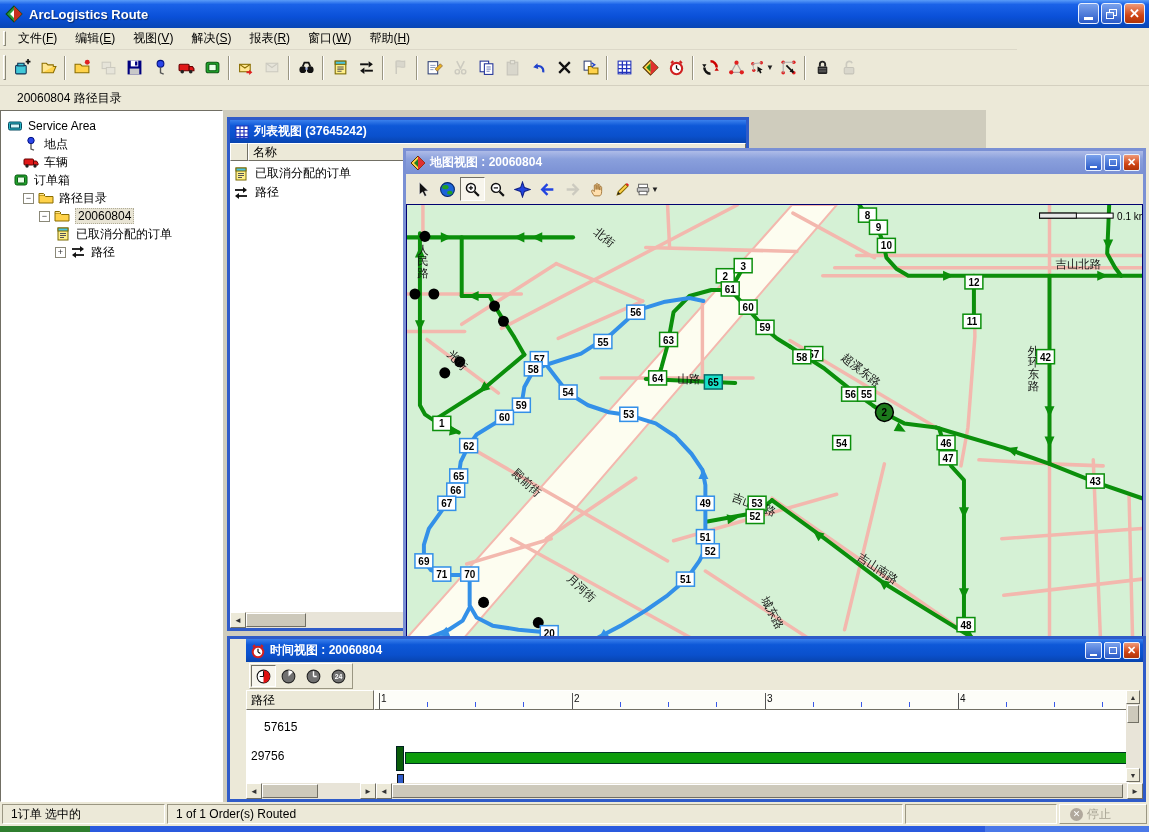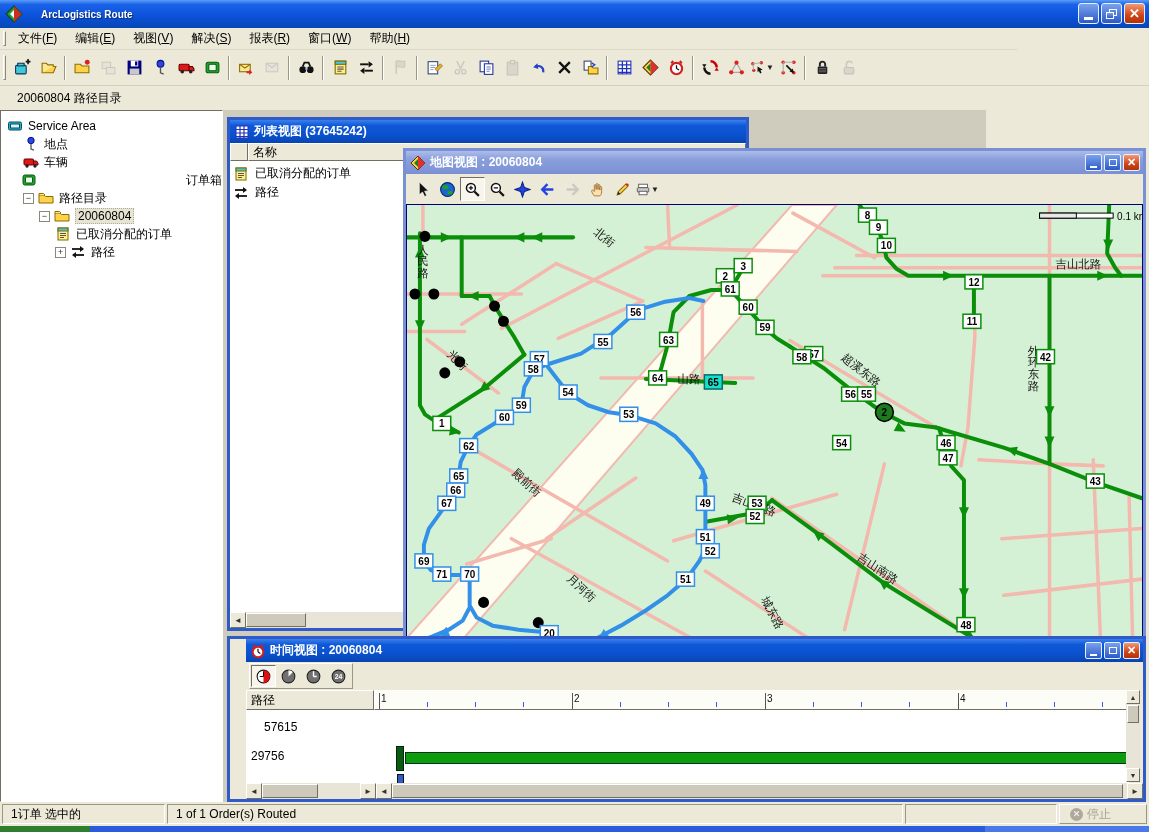--- a/index.html
+++ b/index.html
@@ -3,21 +3,21 @@
 <meta charset="utf-8">
 <style>
   * { margin:0; padding:0; box-sizing:border-box; }
   html,body { width:1149px; height:832px; overflow:hidden; font-family:"Liberation Sans",sans-serif; background:#ece9d8; }
   #app { position:absolute; inset:0; }
 
   
   #titlebar { position:absolute; left:0; top:0; width:1149px; height:28px;
     background:linear-gradient(180deg,#5a9cf8 0%,#1a62e8 16%,#0a50d8 60%,#0846b4 100%);
     display:flex; align-items:center; color:#fff; }
-  #titlebar .app-title { font-size:10px; font-weight:bold; margin-left:18px; text-shadow:1px 1px 1px #0a2a6a; }
+  #titlebar .app-title { font-size:13px; font-weight:bold; margin-left:6px; text-shadow:1px 1px 1px #0a2a6a; }
   .title-btns { position:absolute; right:4px; top:3px; display:flex; gap:2px; }
   .tbtn { width:21px; height:21px; border-radius:3px; border:1px solid #e8f0ff;
     background:linear-gradient(180deg,#7aa2ec,#2a5ac8); display:flex; align-items:center; justify-content:center; color:#fff; font-size:11px; }
   .tbtn.close { background:linear-gradient(180deg,#f09a78,#d04414 60%,#b03408); }
   .g-min { width:9px; height:3px; background:#fff; margin-top:10px; }
   .g-max { width:9px; height:8px; border:2px solid #fff; }
   .g-restore { position:relative; width:11px; height:10px; }
   .g-restore i { position:absolute; width:8px; height:7px; border:1.5px solid #fff; display:block; background:transparent;}
   .g-restore i:first-child { right:0; top:0; }
   .g-restore i:last-child { left:0; bottom:0; background:linear-gradient(180deg,#7aa2ec,#2a5ac8); }
@@ -391,21 +391,21 @@
         </div>
         <div class="tree-row" style="padding-left: 22px;">
           <span class="ticon"><svg viewBox="0 0 16 16">
               <rect x="1" y="5" width="9.5" height="6" rx="1" fill="#e01818" stroke="#660000"></rect>
               <path d="M10.5 7h3l1.5 2.2V11h-4.5z" fill="#e01818" stroke="#660000"></path>
               <circle cx="4" cy="12" r="1.7" fill="#222"></circle>
               <circle cx="12" cy="12" r="1.7" fill="#222"></circle>
             </svg></span>
           <span class="tlabel">车辆</span>
         </div>
-        <div class="tree-row" style="padding-left: 20px; justify-content: space-between;">
+        <div class="tree-row" style="padding-left: 12px;">
           <span class="ticon"><svg viewBox="0 0 16 16">
               <rect x="2" y="3" width="12" height="10" rx="2" fill="#1fa32a" stroke="#0a5a12"></rect>
               <rect x="4.5" y="5" width="7" height="6" rx="1" fill="#e8ffe8" stroke="#0a5a12"></rect>
             </svg></span>
           <span class="tlabel">订单箱</span>
         </div>
         <div class="tree-row" style="padding-left: 22px;">
           <span class="exp">−</span>
           <span class="ticon"><svg viewBox="0 0 16 16">
               <path d="M1 5h5l1.5 1.5H15V13H1z" fill="#ffd24a" stroke="#8a6d00"></path>

